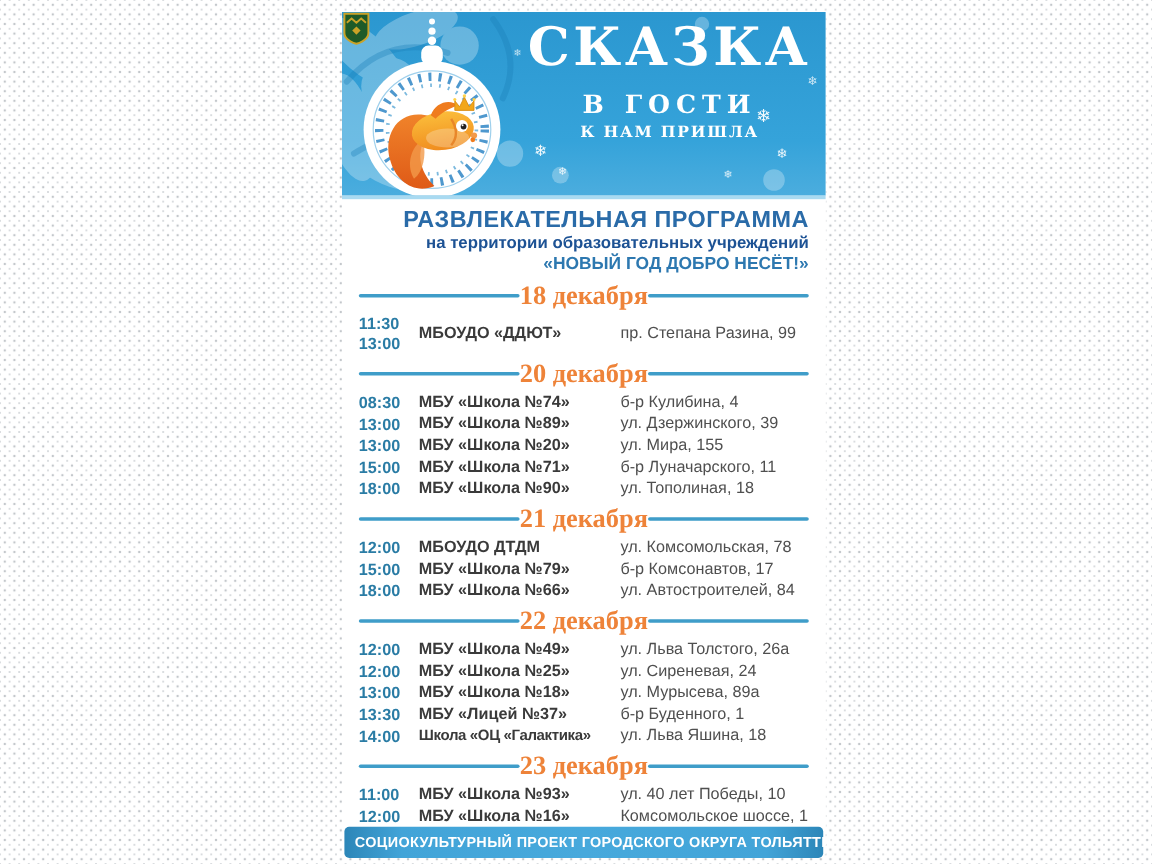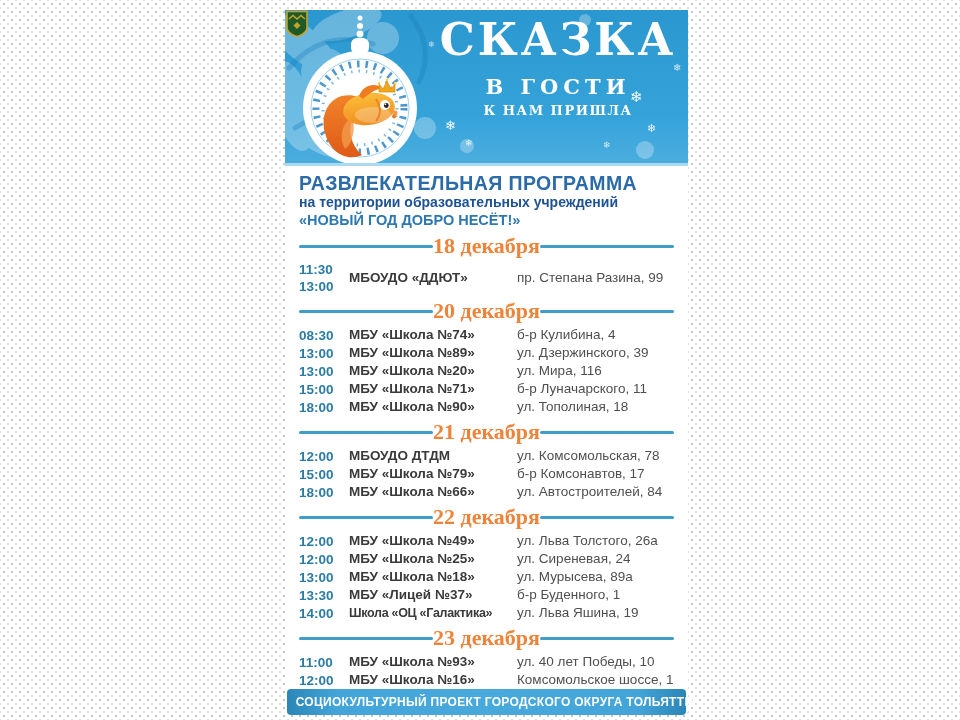--- a/index.html
+++ b/index.html
@@ -28,21 +28,21 @@
     position:absolute;left:148px;top:8px;width:250px;text-align:center;
     color:#ffffff;font-family:"DejaVu Serif",serif;font-weight:bold;line-height:1;
   }
   .t1{font-size:44px;letter-spacing:3px;}
   .t2{font-size:21px;letter-spacing:5px;margin-top:14px;}
   .t3{font-size:13px;letter-spacing:1.5px;margin-top:7px;}
   .flake{position:absolute;color:#ffffff;pointer-events:none;}
   .crest{position:absolute;right:10px;top:7px;}
   
   .bdy{flex:1 1 auto;background:#ffffff;padding:0 14px;}
-  .prog{text-align:left;padding-top:6px;font-weight:bold;}
+  .prog{text-align:right;padding-top:6px;font-weight:bold;}
   .prog .p1{color:#2a6ba8;font-size:19.5px;line-height:22px;letter-spacing:0.4px;}
   .prog .p2{color:#1d5294;font-size:14px;line-height:17px;}
   .prog .p3{color:#2d78b0;font-size:14.5px;line-height:19px;}
   .date-heading{display:flex;align-items:center;margin:4px 0 3px 0;height:24px;font-family:Liberation Serif, serif;}
   .dline{flex:1 1 auto;height:3px;background:#3f9dc9;border-radius:2px;}
   .date-text{color:#ee8339;font-size:22px;font-weight:bold;line-height:24px;white-space:nowrap;}
   .row{display:grid;grid-template-columns:46px 164px 1fr;column-gap:4px;align-items:center;}
   .time{color:#2a7ca5;font-weight:bold;font-size:13.5px;line-height:17px;white-space:nowrap;}
   .venue{color:#3a3a3a;font-weight:bold;font-size:13.5px;line-height:18px;white-space:nowrap;}
   .venue.tight{font-size:12.5px;letter-spacing:-0.3px;}
@@ -183,21 +183,21 @@
               <div>13:00</div>
             </div>
             <div class="venue">МБУ «Школа №89»</div>
             <div class="addr">ул. Дзержинского, 39</div>
           </div>
           <div class="row">
             <div class="time">
               <div>13:00</div>
             </div>
             <div class="venue">МБУ «Школа №20»</div>
-            <div class="addr">ул. Мира, 116</div>
+            <div class="addr">ул. Мира, 155</div>
           </div>
           <div class="row">
             <div class="time">
               <div>15:00</div>
             </div>
             <div class="venue">МБУ «Школа №71»</div>
             <div class="addr">б-р Луначарского, 11</div>
           </div>
           <div class="row">
             <div class="time">
@@ -267,21 +267,21 @@
               <div>13:30</div>
             </div>
             <div class="venue">МБУ «Лицей №37»</div>
             <div class="addr">б-р Буденного, 1</div>
           </div>
           <div class="row">
             <div class="time">
               <div>14:00</div>
             </div>
             <div class="venue tight">Школа «ОЦ «Галактика»</div>
-            <div class="addr">ул. Льва Яшина, 19</div>
+            <div class="addr">ул. Льва Яшина, 18</div>
           </div>
         </div>
         <div class="section">
           <div class="date-heading">
             <span class="dline"></span>
             <span class="date-text">23 декабря</span>
             <span class="dline"></span>
           </div>
           <div class="row">
             <div class="time">

